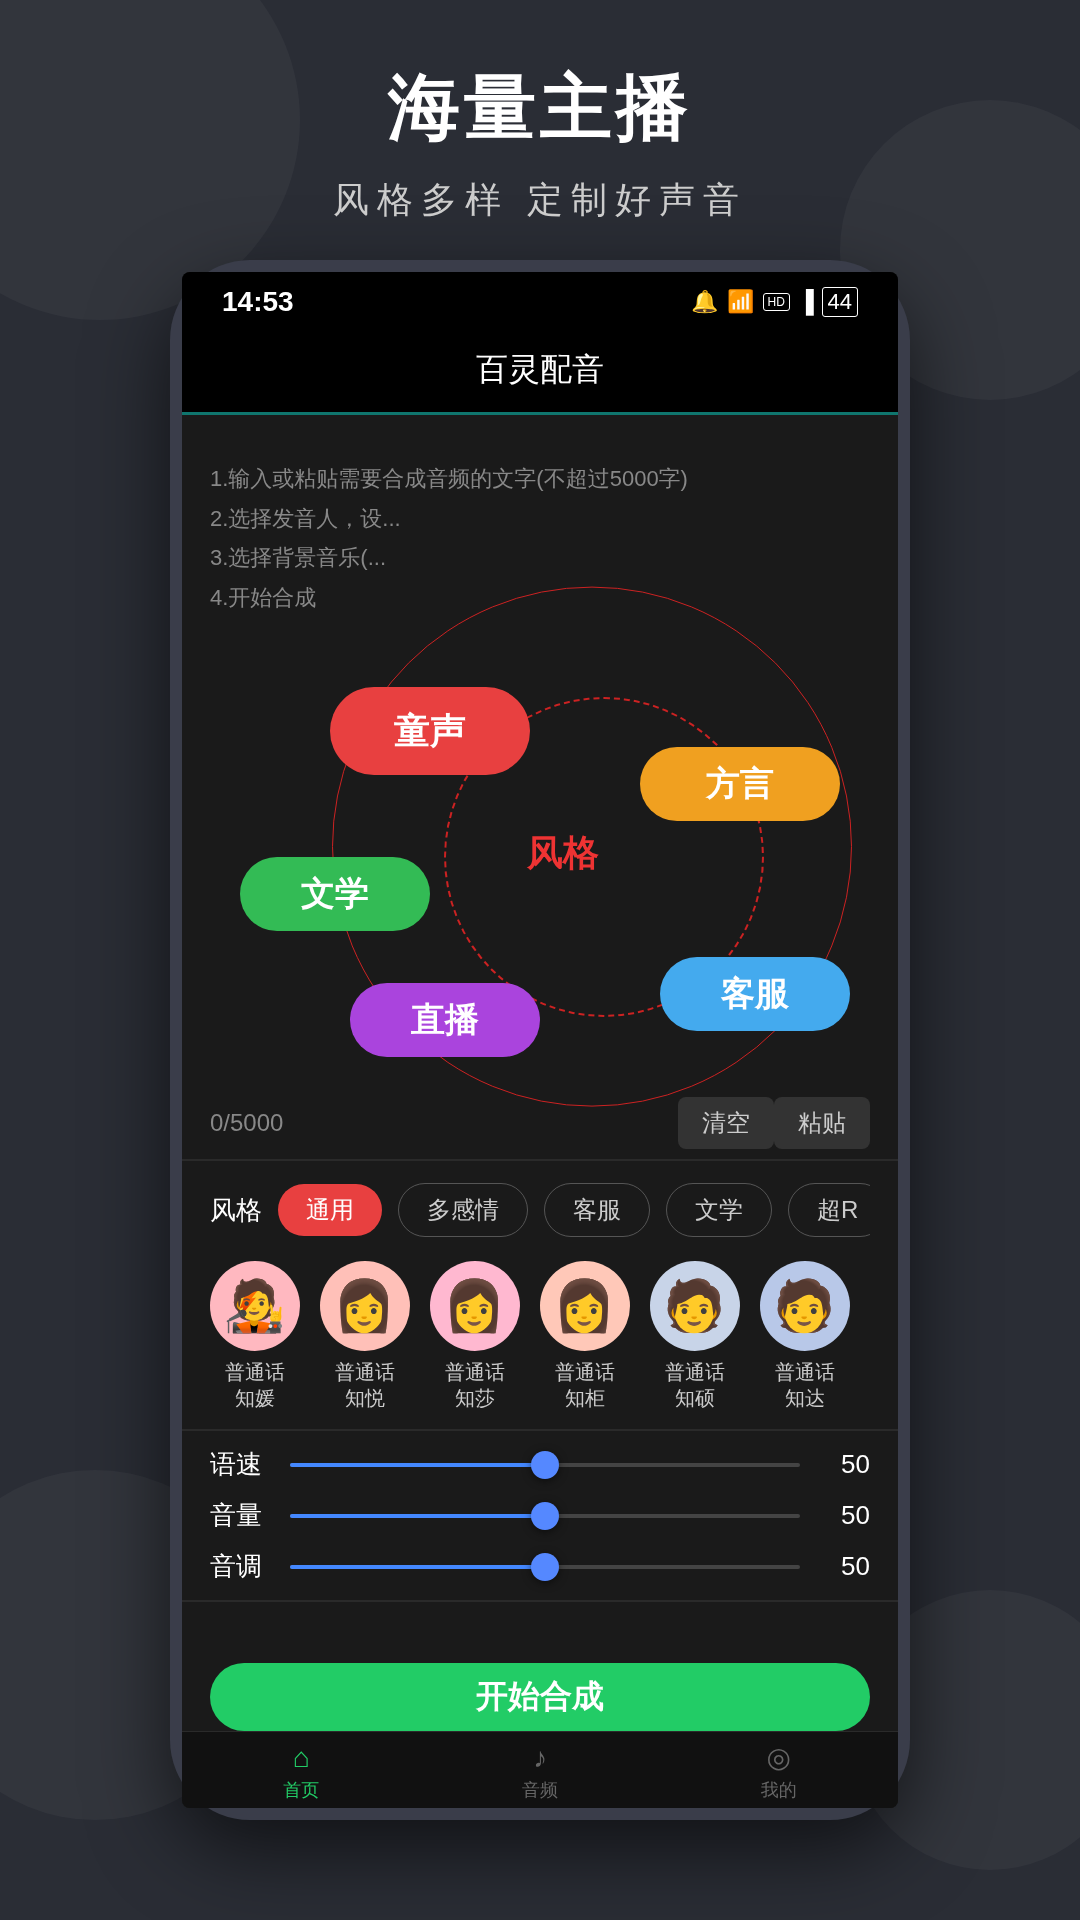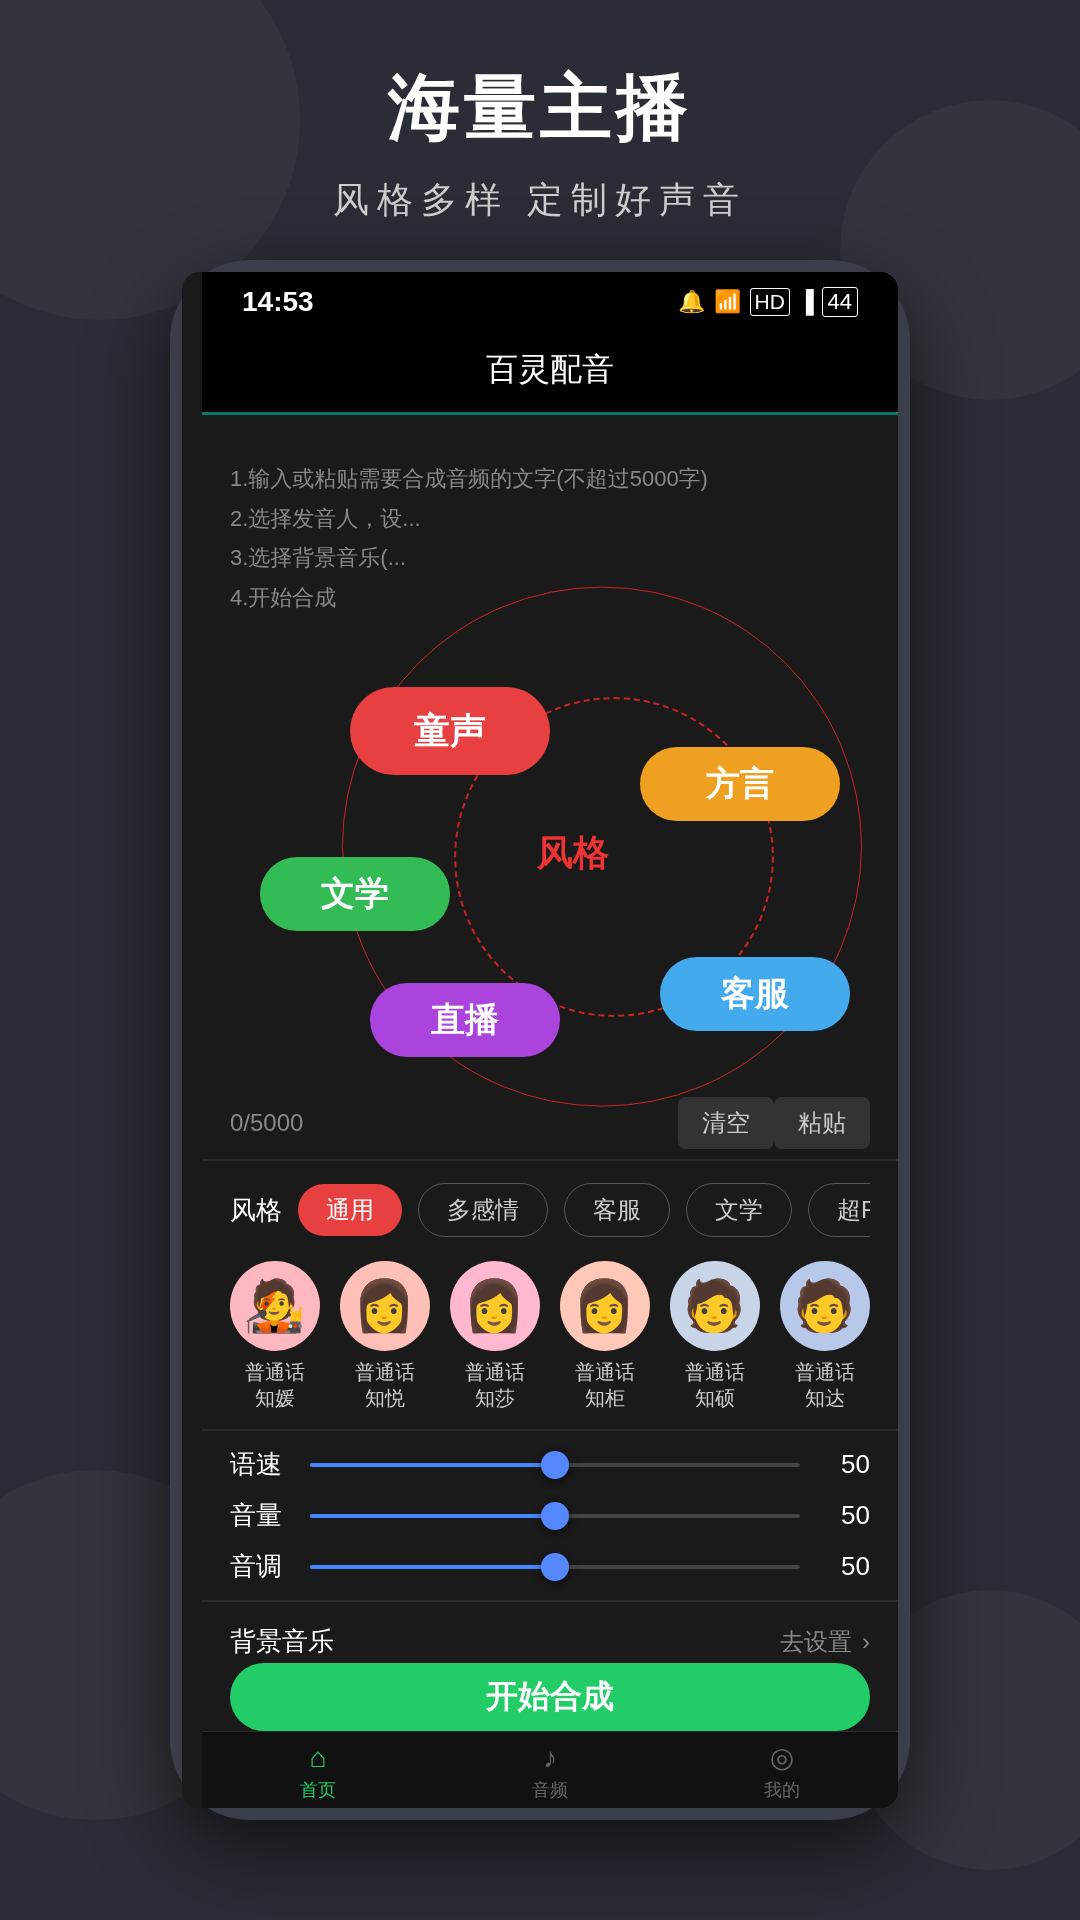--- a/index.html
+++ b/index.html
@@ -54,24 +54,23 @@
       height: 1560px;
       background: #3a3d4a;
       border-radius: 80px;
       padding: 12px;
       box-shadow: 0 30px 80px rgba(0,0,0,0.6);
     }
     .phone-inner {
       width: 100%;
       height: 100%;
       background: #1a1a1a;
-      border-radius: 18px;
+      border-radius: 8px;
       overflow: hidden;
       position: relative;
-      padding-left: 20px;
     }
 
     
     .status-bar {
       background: #000;
       height: 60px;
       display: flex;
       align-items: center;
       justify-content: space-between;
       padding: 0 40px;
@@ -446,21 +445,21 @@
 
 <div class="phone-wrapper">
   <div class="phone-outer">
     <div class="phone-inner">
 
       <div class="status-bar">
         <span class="status-time">14:53</span>
         <div class="status-icons">
           <span>🔔</span>
           <span>📶</span>
-          <span style="font-size:21px;border:1px solid #fff;padding:1px 4px;border-radius:3px;">HD</span>
+          <span style="font-size:12px;border:1px solid #fff;padding:1px 4px;border-radius:3px;">HD</span>
           <span style="font-size:22px;">▐</span>
           <span style="font-size:22px;border:1.5px solid #fff;padding:1px 5px;border-radius:3px;">44</span>
         </div>
       </div>
 
       <div class="app-titlebar">
         <span class="app-title-text">百灵配音</span>
       </div>
 
       <div class="content-area">
@@ -558,27 +557,20 @@
             <div class="slider-track">
               <div class="slider-fill"></div>
               <div class="slider-thumb"></div>
             </div>
             <span class="slider-value">50</span>
           </div>
         </div>
 
         <div class="divider"></div>
 
-        <div class="bg-music-row">
-          <span class="bg-music-label">背景音乐</span>
-          <div class="bg-music-right">
-            <span>去设置</span>
-            <span>›</span>
-          </div>
-        </div>
 
         <button class="synthesize-btn">开始合成</button>
 
         <div class="bottom-nav">
           <div class="nav-item">
             <span class="nav-icon nav-icon-active">⌂</span>
             <span class="nav-label active">首页</span>
           </div>
           <div class="nav-item">
             <span class="nav-icon" style="color:#666;">♪</span>

